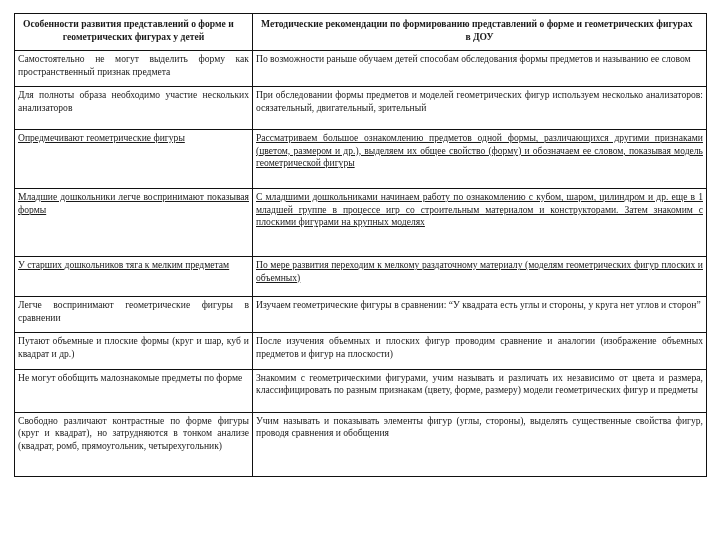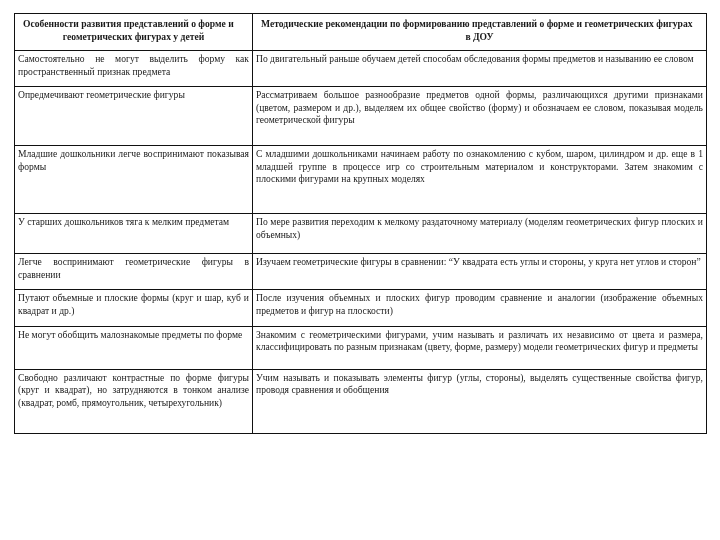--- a/index.html
+++ b/index.html
@@ -50,45 +50,49 @@
   tr.h-r1 { height: 30px; }
   tr.h-r2 { height: 43px; }
   tr.h-r3 { height: 59px; }
   tr.h-r4 { height: 68px; }
   tr.h-r5 { height: 40px; margin-top: 25px; }
   tr.h-r6 { height: 32px; margin-left: 39px; }
   tr.h-r7 { height: 33px; }
   tr.h-r8 { height: 43px; }
   tr.h-r9 { height: 64px; }
   td.indent { padding-left: 6px; margin-left: 24px; }
-  td.pad-top { padding-top: 6px; }
+  td.pad-top { padding-top: 6px; text-decoration: underline; }
 </style>
 </head>
 <body>
 
 <div class="page">
   <table class="doc-table">
     <colgroup>
       <col class="c1">
       <col class="c2">
     </colgroup>
     <thead>
       <tr class="h-head">
         <th>Особенности развития представлений о форме и геометрических фигурах у детей</th>
         <th>Методические рекомендации по формированию представлений о форме и геометрических фигурах в ДОУ</th>
       </tr>
     </thead>
     <tbody>
       <tr class="h-r1">
         <td>Самостоятельно не могут выделить форму как пространственный признак предмета</td>
-        <td>По двигательный раньше обучаем детей способам обследования формы предметов и называнию ее словом</td>
+        <td>По возможности раньше обучаем детей способам обследования формы предметов и называнию ее словом</td>
+      </tr>
+      <tr class="h-r2">
+        <td>Для полноты образа необходимо участие нескольких анализаторов</td>
+        <td>При обследовании формы предметов и моделей геометрических фигур используем несколько анализаторов: осязательный, двигательный, зрительный</td>
       </tr>
       <tr class="h-r3">
         <td class="pad-top">Опредмечивают геометрические фигуры</td>
-        <td class="pad-top">Рассматриваем большое разнообразие предметов одной формы, различающихся другими признаками (цветом, размером и др.), выделяем их общее свойство (форму) и обозначаем ее словом, показывая модель геометрической фигуры</td>
+        <td class="pad-top">Рассматриваем большое ознакомлению предметов одной формы, различающихся другими признаками (цветом, размером и др.), выделяем их общее свойство (форму) и обозначаем ее словом, показывая модель геометрической фигуры</td>
       </tr>
       <tr class="h-r4">
         <td class="pad-top">Младшие дошкольники легче воспринимают показывая формы</td>
         <td class="pad-top">С младшими дошкольниками начинаем работу по ознакомлению с кубом, шаром, цилиндром и др. еще в 1 младшей группе в процессе игр со строительным материалом и конструкторами. Затем знакомим с плоскими фигурами на крупных моделях</td>
       </tr>
       <tr class="h-r5">
         <td class="pad-top">У старших дошкольников тяга к мелким предметам</td>
         <td class="pad-top">По мере развития переходим к мелкому раздаточному материалу (моделям геометрических фигур плоских и объемных)</td>
       </tr>
       <tr class="h-r6">

